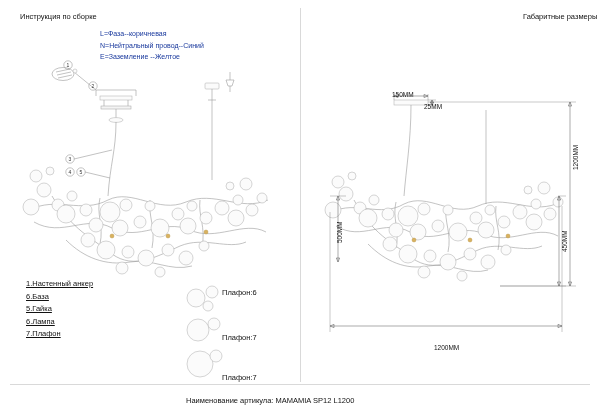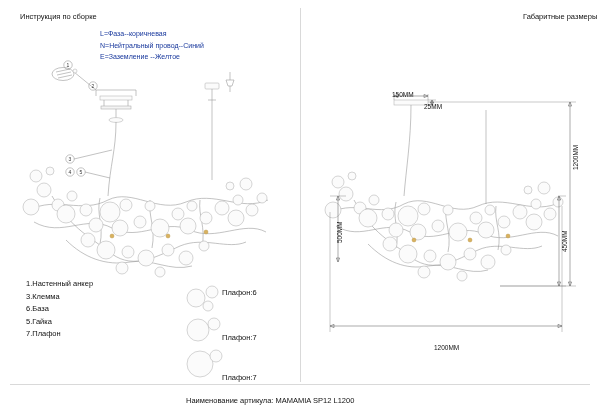--- a/index.html
+++ b/index.html
@@ -40,20 +40,21 @@
     color:#1a3d8f;
     white-space:nowrap;
   }
   .wire-legend div{color:#17379c;}
   .parts-list{
     position:absolute;
     left:26px;top:278px;
     font-size:7.5px;
     line-height:12.6px;
     color:#111;
+    text-decoration:underline;
   }
   .shade-labels span{
     position:absolute;
     font-size:7.5px;
     color:#111;
     white-space:nowrap;
   }
   #shade-label-1{left:222px;top:288px;}
   #shade-label-2{left:222px;top:333px;}
   #shade-label-3{left:222px;top:373px;}
@@ -219,23 +220,23 @@
       <circle class="glass" cx="214" cy="324" r="6"></circle>
     </g>
     <g>
       <circle class="glass" cx="200" cy="364" r="13"></circle>
       <circle class="glass" cx="216" cy="356" r="6"></circle>
     </g>
   </svg>
 
   <div class="parts-list">
     <div>1.Настенный анкер</div>
-    <div>3.Клемма</div>
     <div>6.База</div>
     <div>5.Гайка</div>
+    <div>6.Лампа</div>
     <div>7.Плафон</div>
   </div>
 
   <div class="shade-labels">
     <span id="shade-label-1">Плафон:6</span>
     <span id="shade-label-2">Плафон:7</span>
     <span id="shade-label-3">Плафон:7</span>
   </div>
 
   <svg width="300" height="414" viewBox="0 0 300 414" style="left:300px;">

